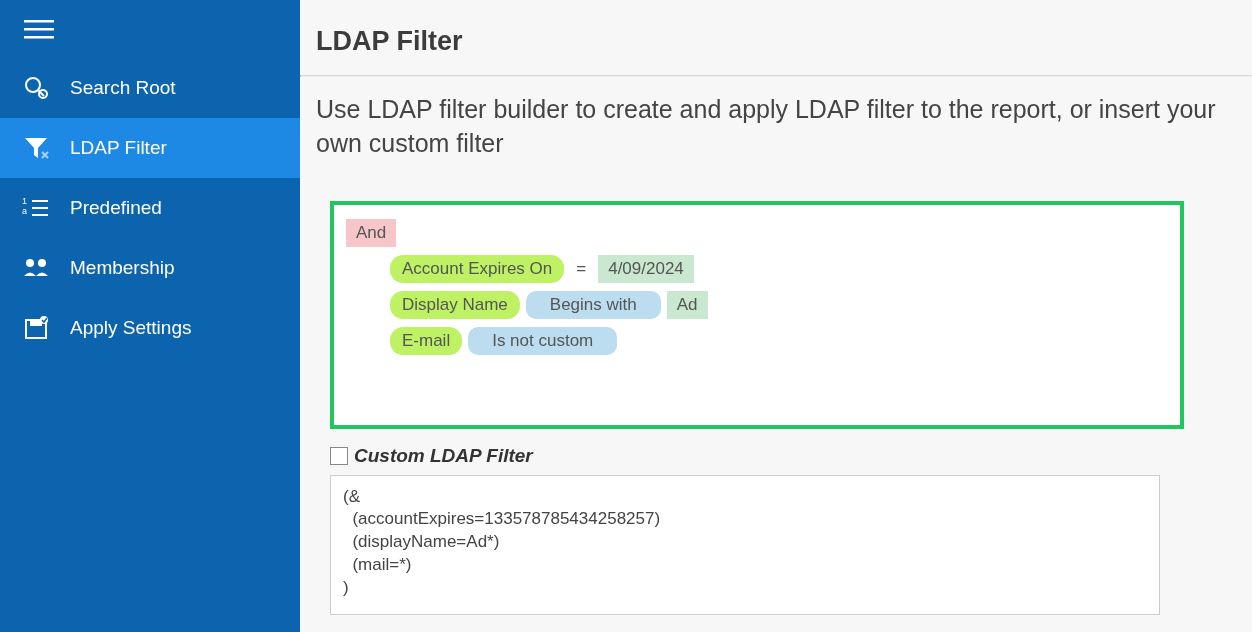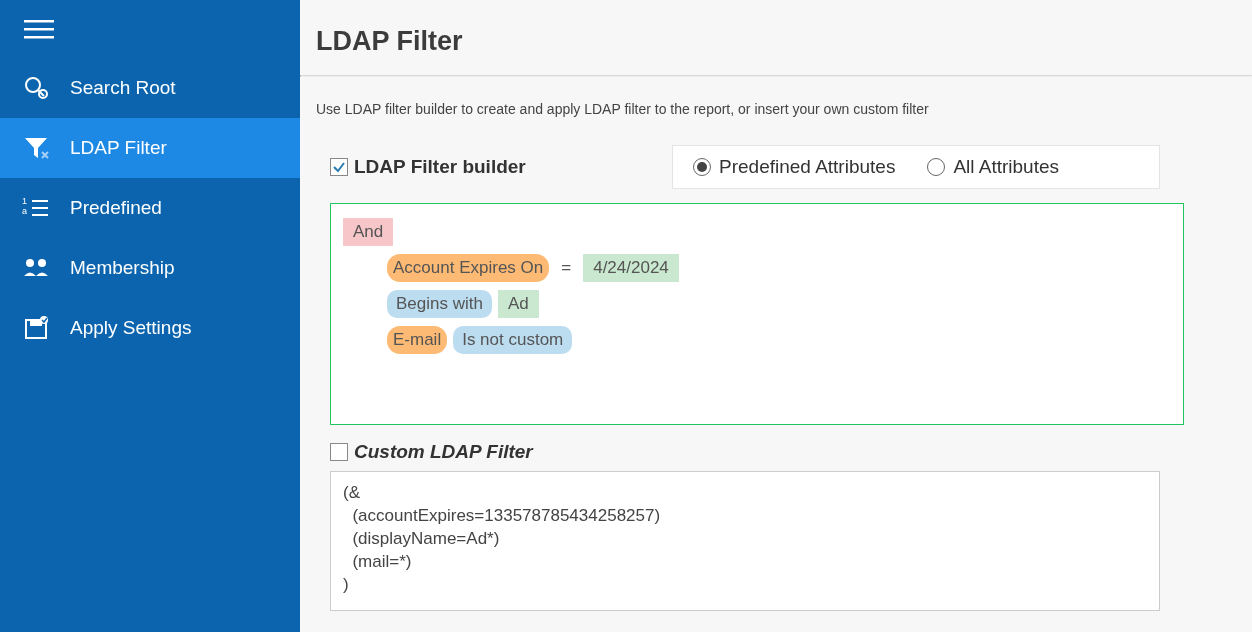--- a/index.html
+++ b/index.html
@@ -8,40 +8,40 @@
   .sidebar { width: 300px; background: #0b64ad; color: #fff; height: 100%; flex-shrink: 0; }
   .hamburger { padding: 20px 24px 18px 24px; cursor: pointer; }
   .hamburger svg { display: block; }
   .nav-item { display: flex; align-items: center; padding: 14px 20px; cursor: pointer; font-size: 19px; color: #fff; }
   .nav-item.active { background: #1e88e5; }
   .nav-icon { width: 32px; height: 32px; margin-right: 18px; display: flex; align-items: center; justify-content: center; flex-shrink: 0; }
   
   .main { flex: 1; background: #f7f7f7; padding: 0; overflow: hidden; }
   .page-title { font-size: 27px; font-weight: 600; color: #3c3c3c; padding: 26px 0 18px 16px; }
   .divider { border-top: 1px solid #d9d9d9; margin: 0; }
-  .subtitle { font-size: 14px; color: #444; padding: 23px 16px 26px 16px; line-height: 1.35; }
+  .subtitle { font-size: 25px; color: #444; padding: 16px 16px 26px 16px; line-height: 1.35; }
   
   .section { padding: 0 16px 0 30px; }
   .builder-row { display: flex; align-items: center; margin-bottom: 10px; }
   .checkbox-wrap { display: flex; align-items: center; gap: 6px; font-size: 19px; font-weight: 600; color: #333; width: 342px; }
   .checkbox { width: 18px; height: 18px; border: 1px solid #888; display: inline-flex; align-items: center; justify-content: center; background: #fff; cursor: pointer; }
   .checkbox.checked svg { display: block; }
   .checkbox svg { display: none; }
   
   .radio-group { display: flex; gap: 32px; background: #fff; border: 1px solid #e4e4e4; padding: 10px 20px; flex: 1; margin-right: 76px;}
   .radio-item { display: flex; align-items: center; gap: 8px; font-size: 19px; color: #333; cursor: pointer; }
   .radio { width: 18px; height: 18px; border: 1px solid #666; border-radius: 50%; display: inline-flex; align-items: center; justify-content: center; background: #fff; }
   .radio.checked::after { content: ""; width: 10px; height: 10px; border-radius: 50%; background: #444; display: block; }
   
-  .builder-area { border: 1px solid #22c55e; background: #fff; padding: 14px 12px 70px 12px; margin-top: 14px; margin-right: 52px; }
+  .builder-area { border: 4px solid #22c55e; background: #fff; padding: 14px 12px 70px 12px; margin-top: 14px; margin-right: 52px; }
   .logic-tag { display: inline-block; background: #f7c6c8; color: #555; padding: 4px 10px; font-size: 17px; border-radius: 1px; cursor: pointer; }
   .rule-row { margin: 8px 0 0 44px; display: flex; align-items: center; gap: 6px; font-size: 17px; }
-  .pill-attr { background: #fdba74; color: #555; padding: 4px 6px; cursor: pointer; border-radius: 13px; }
+  .pill-attr { background: #bef264; color: #555; padding: 4px 12px; cursor: pointer; border-radius: 13px; }
   .pill-op   { color: #555; padding: 4px 6px; }
-  .pill-opbg { background: #bcdcf0; color: #555; padding: 4px 9px; cursor: pointer; border-radius: 10px; }
+  .pill-opbg { background: #bcdcf0; color: #555; padding: 4px 24px; cursor: pointer; border-radius: 10px; }
   .pill-val  { background: #c9e8cf; color: #555; padding: 4px 10px; cursor: pointer; }
   
   .custom-header { display: flex; align-items: center; gap: 6px; font-size: 19px; font-weight: 600; color: #333; margin-top: 16px; font-style: italic; }
   .filter-text { border: 1px solid #ccc; background: #fff; padding: 10px 12px; margin-top: 8px; margin-right: 76px; font-family: inherit; font-size: 17px; color: #444; white-space: pre; line-height: 1.35; min-height: 140px; }
 </style>
 </head>
 <body>
 
 <div class="sidebar">
   <div class="hamburger">
@@ -105,50 +105,31 @@
     <span>Apply Settings</span>
   </div>
 </div>
 
 <div class="main">
   <h1 class="page-title">LDAP Filter</h1>
   <hr class="divider">
   <p class="subtitle">Use LDAP filter builder to create and apply LDAP filter to the report, or insert your own custom filter</p>
 
   <div class="section">
-    <div class="builder-row">
-      <label class="checkbox-wrap">
-        <span class="checkbox checked">
-          <svg width="14" height="14" viewBox="0 0 14 14">
-              <path d="M2 7 L6 11 L12 3" stroke="#2a7ab0" stroke-width="2" fill="none"></path>
-            </svg>
-        </span>
-        <span>LDAP Filter builder</span>
-      </label>
-      <div class="radio-group">
-        <label class="radio-item">
-          <span class="radio checked"></span>
-          <span>Predefined Attributes</span>
-        </label>
-        <label class="radio-item">
-          <span class="radio"></span>
-          <span>All Attributes</span>
-        </label>
-      </div>
-    </div>
 
     <div class="builder-area">
       <span class="logic-tag">And</span>
       <div id="rules-container">
           <div class="rule-row">
             <span class="pill-attr">Account Expires On</span>
             <span class="pill-op">=</span>
-            <span class="pill-val">4/24/2024</span>
+            <span class="pill-val">4/09/2024</span>
           </div>
           <div class="rule-row">
+            <span class="pill-attr">Display Name</span>
             <span class="pill-opbg">Begins with</span>
             <span class="pill-val">Ad</span>
           </div>
           <div class="rule-row">
             <span class="pill-attr">E-mail</span>
             <span class="pill-opbg">Is not custom</span>
           </div>
         </div>
     </div>
 

